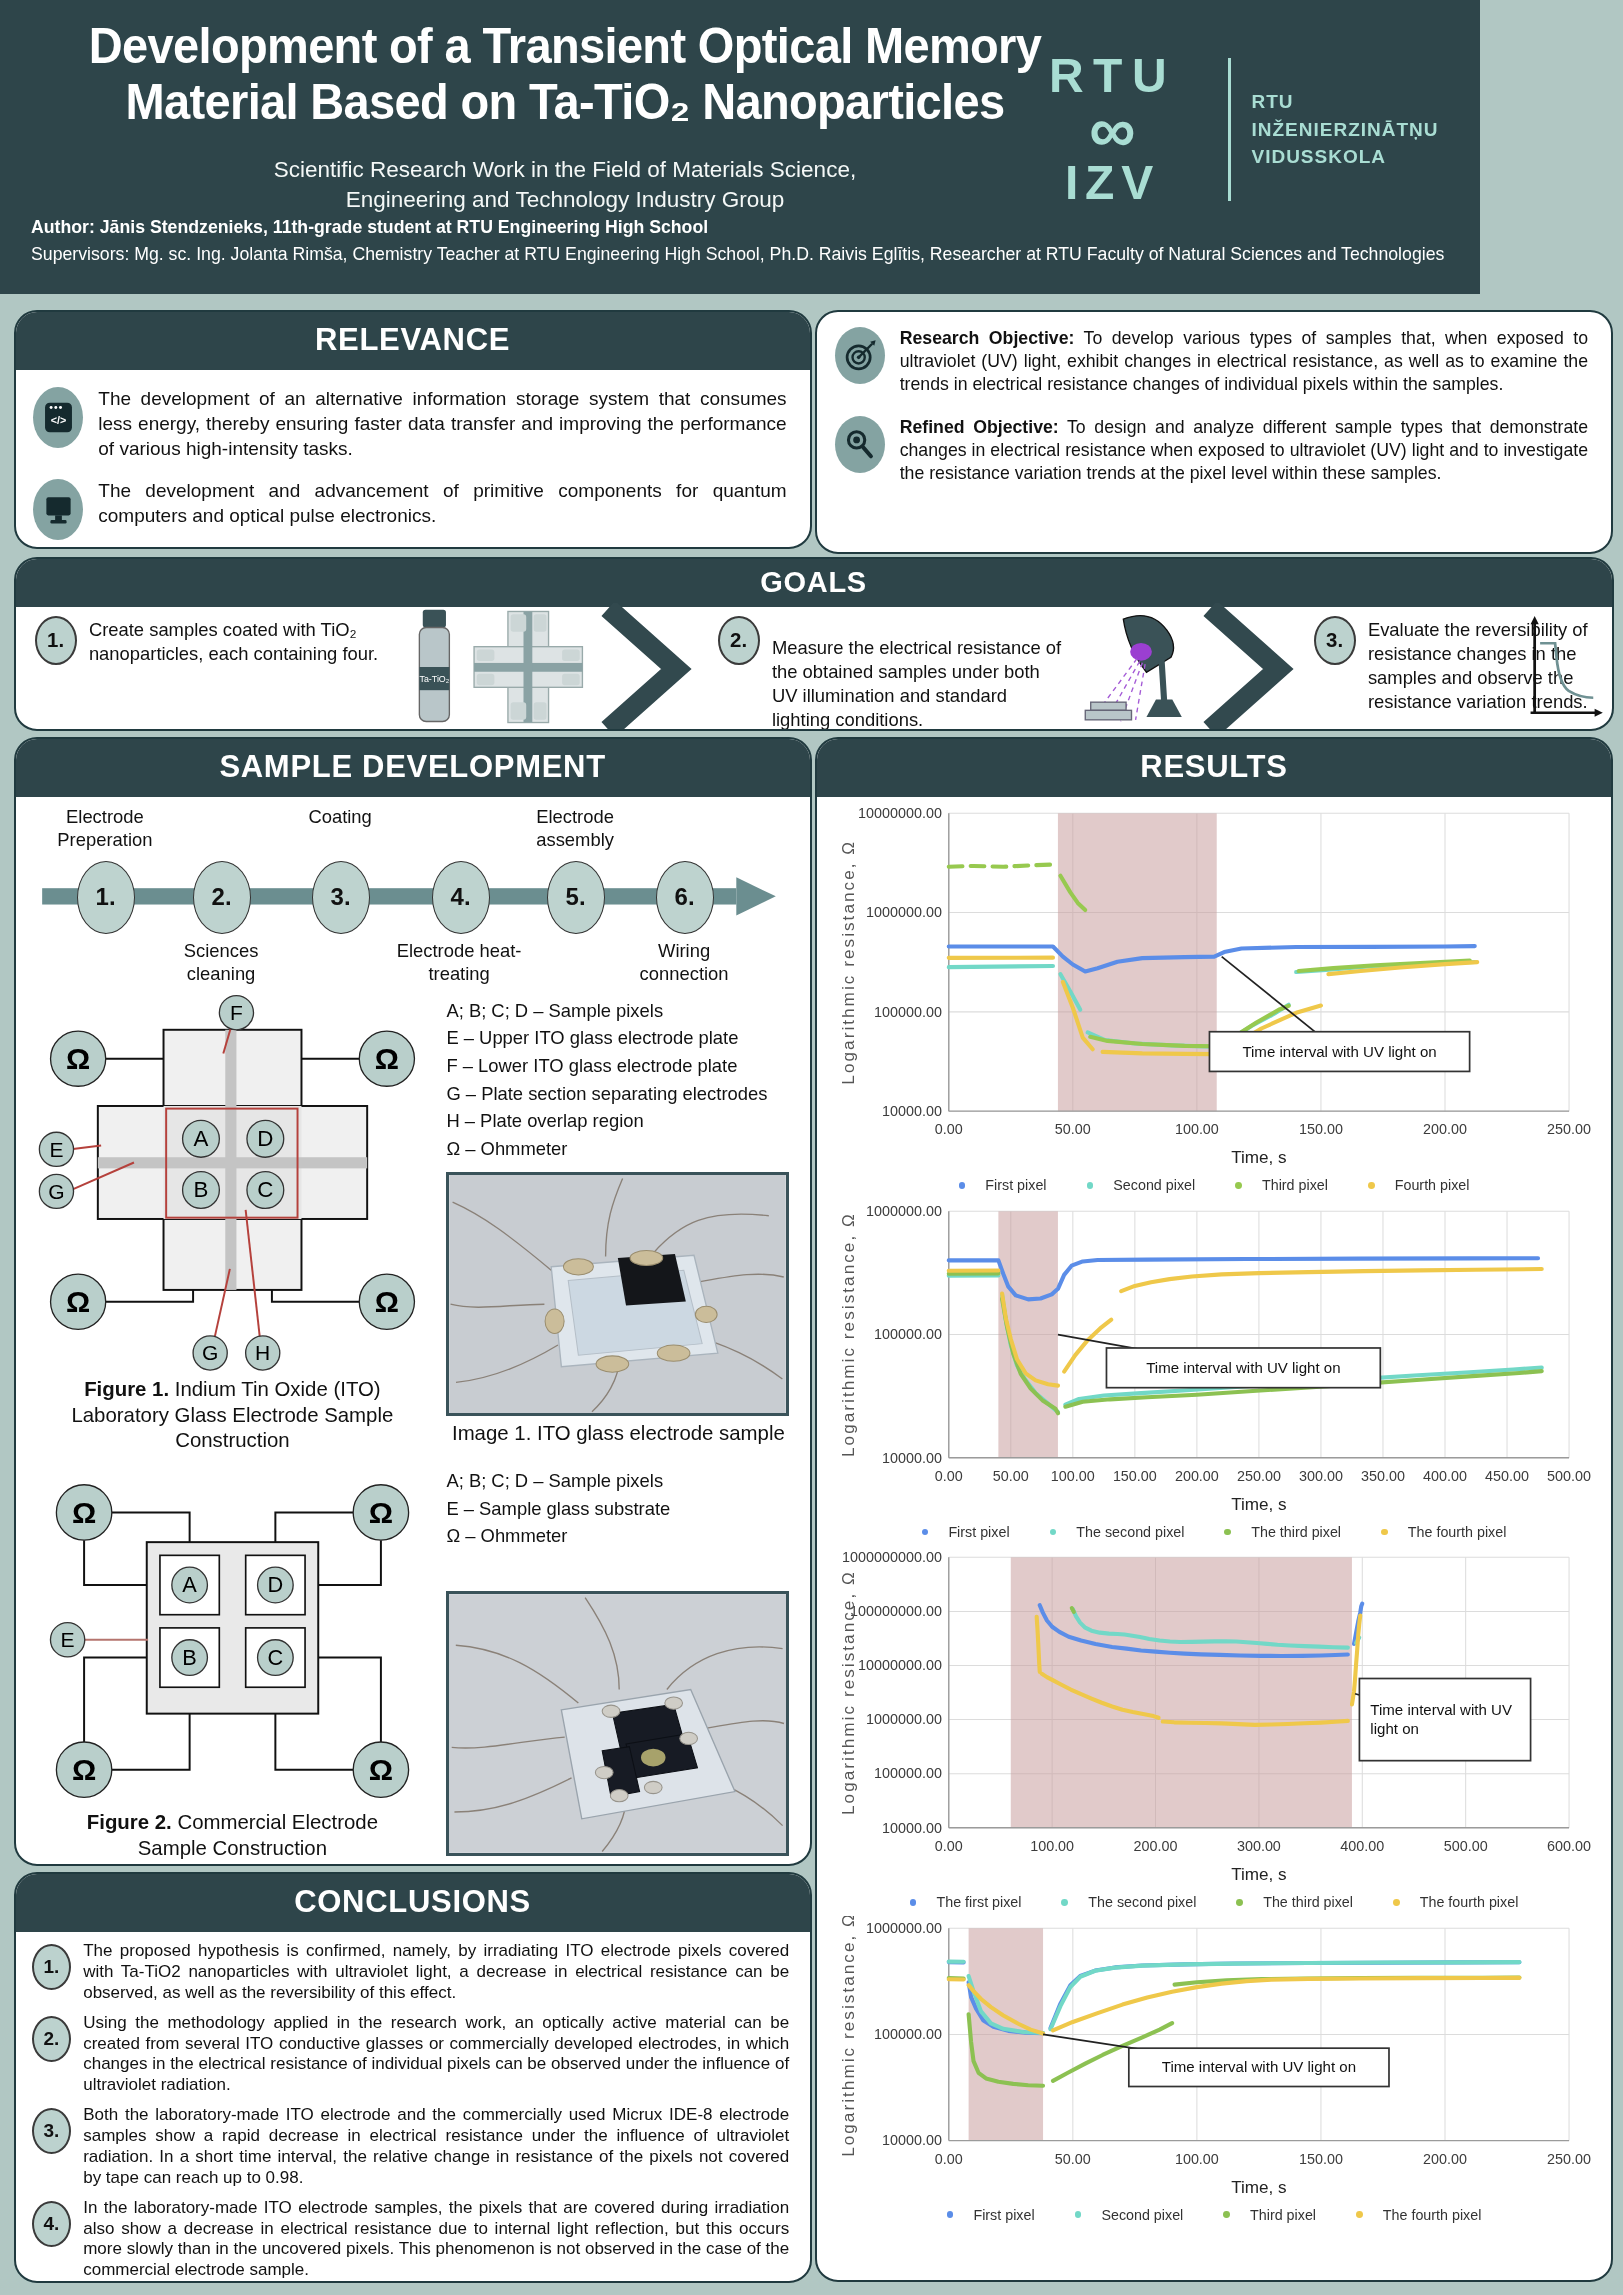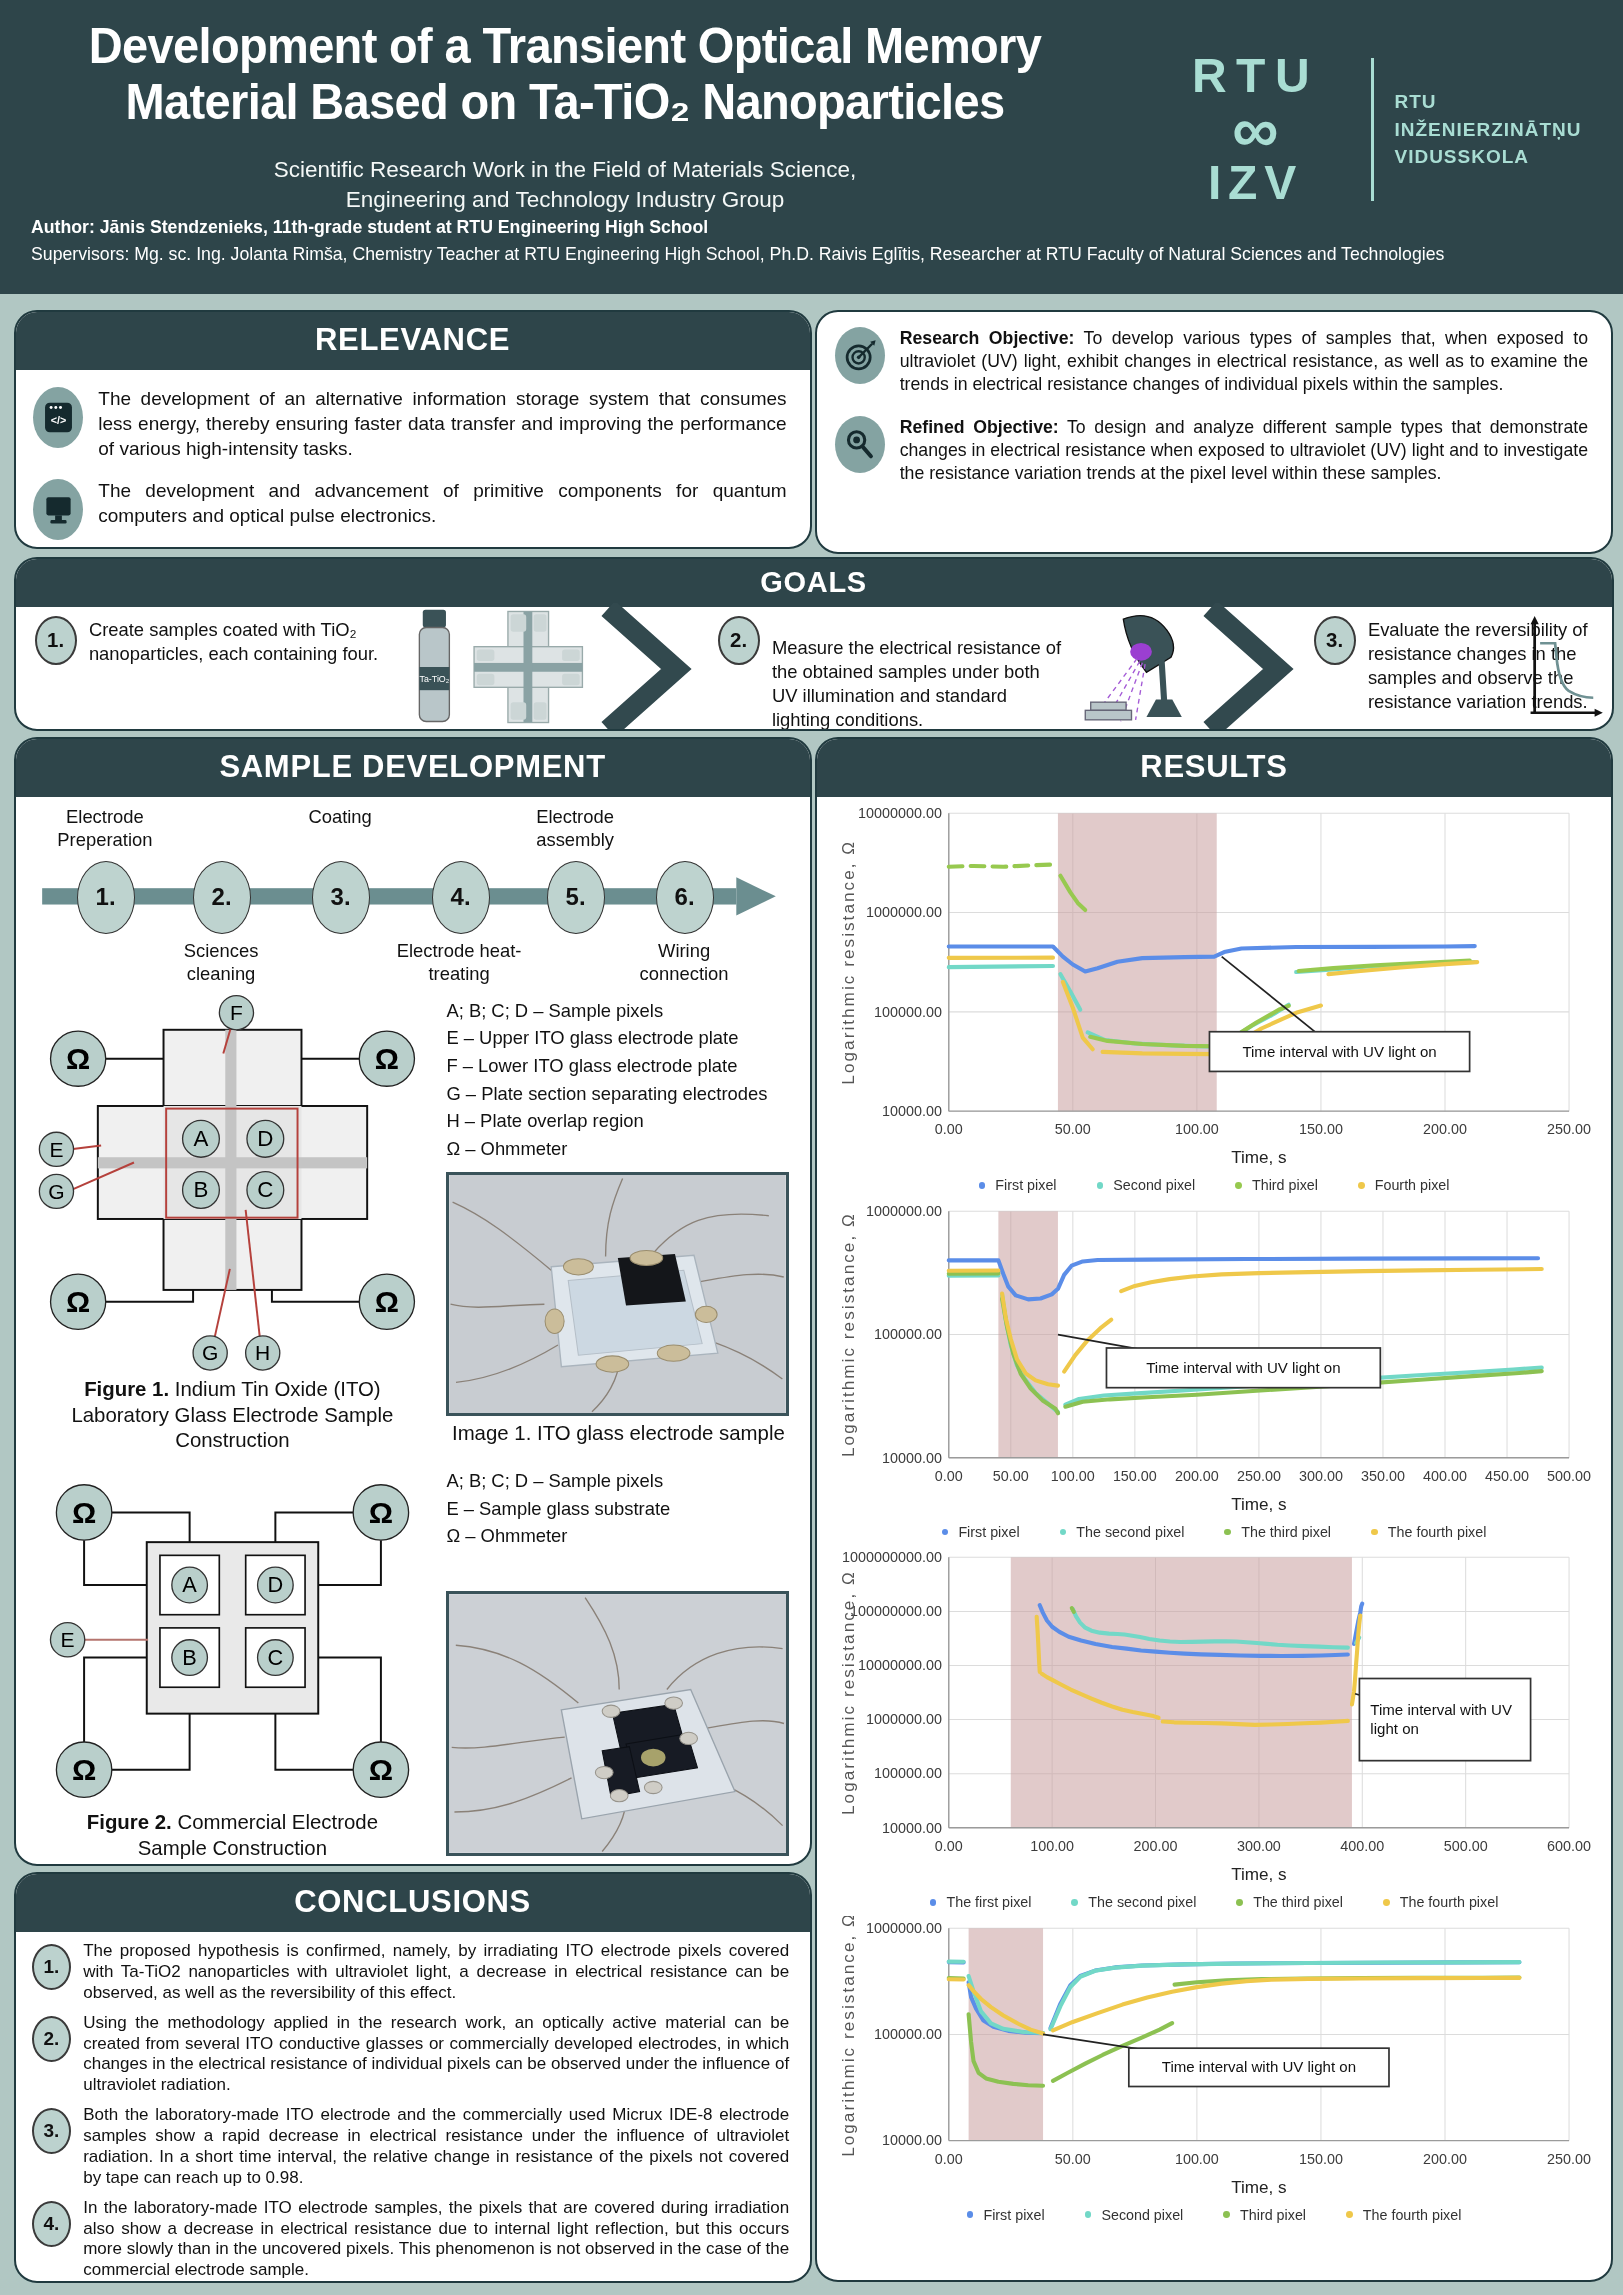--- a/index.html
+++ b/index.html
@@ -3,21 +3,21 @@
 <meta charset="utf-8">
 <style>
   html,body{margin:0;padding:0;}
   body{
     width:1623px;height:2295px;position:relative;
     background:#b1c7c3;
     font-family:"Liberation Sans", sans-serif;
     color:#111;
   }
   
-  .poster-header{position:absolute;left:0;top:0;width:1623px;height:294px;background:#2e454a;color:#fff;}
+  .poster-header{position:absolute;left:0;top:0;width:1480px;height:294px;background:#2e454a;color:#fff;}
   .title-wrap{position:absolute;left:27px;top:17.7px;width:1076px;text-align:center;transform:scaleX(.94);transform-origin:50% 0;}
   .title-line{font-size:50px;font-weight:bold;line-height:1.12;letter-spacing:-0.7px;}
   .subtitle{position:absolute;left:163px;top:155px;width:804px;text-align:center;font-size:22.5px;line-height:1.35;color:#f4f8f7;}
   .author-line{position:absolute;left:31px;top:217px;font-size:17.7px;font-weight:bold;}
   .supervisors-line{position:absolute;left:31px;top:244px;font-size:17.7px;}
   .logo{position:absolute;right:27px;top:20.4px;width:436px;height:218px;display:flex;align-items:center;color:#a9ddd3;}
   .logo-mark{width:191px;text-align:center;font-weight:bold;line-height:.95;}
   .logo-rtu{font-size:48px;letter-spacing:9.5px;}
   .logo-inf{font-size:65px;}
   .logo-izv{font-size:48px;letter-spacing:6.8px;}
@@ -50,21 +50,21 @@
   .photo-frame{border:3.4px solid #3a535a;display:block;}
   .img-caption{font-size:20.4px;text-align:center;margin-top:5.4px;line-height:1.25;}
   
   .conc-row{display:flex;align-items:flex-start;margin:9.5px 20.4px 0 16.3px;}
   .conc-num{flex:0 0 35px;width:35px;height:42px;border-radius:50%;background:#bcd2ce;border:2px solid #3a3a3a;display:flex;align-items:center;justify-content:center;font-weight:bold;font-size:19px;margin-right:12.3px;margin-top:2.7px;}
   .conc-text{font-size:17px;line-height:1.22;text-align:justify;}
   
   .charts-stack{padding:4.1px 13.6px 0 13.6px;}
   .chart{margin-bottom:2.7px;}
   .chart-legend{display:flex;justify-content:center;gap:40px;font-size:14.3px;color:#333;margin:1.4px 0 5.4px 0;}
-  .legend-item{display:flex;align-items:center;gap:10px;}
+  .legend-item{display:flex;align-items:center;gap:20px;}
   .legend-dot{width:6.8px;height:6.8px;border-radius:50%;display:inline-block;}
   svg text{font-family:"Liberation Sans", sans-serif;}
 </style>
 </head>
 <body>
 
 <div class="poster-header">
   <div class="title-wrap">
     <div class="title-line">Development of a Transient Optical Memory</div>
     <div class="title-line">Material Based on Ta-TiO₂ Nanoparticles</div>

